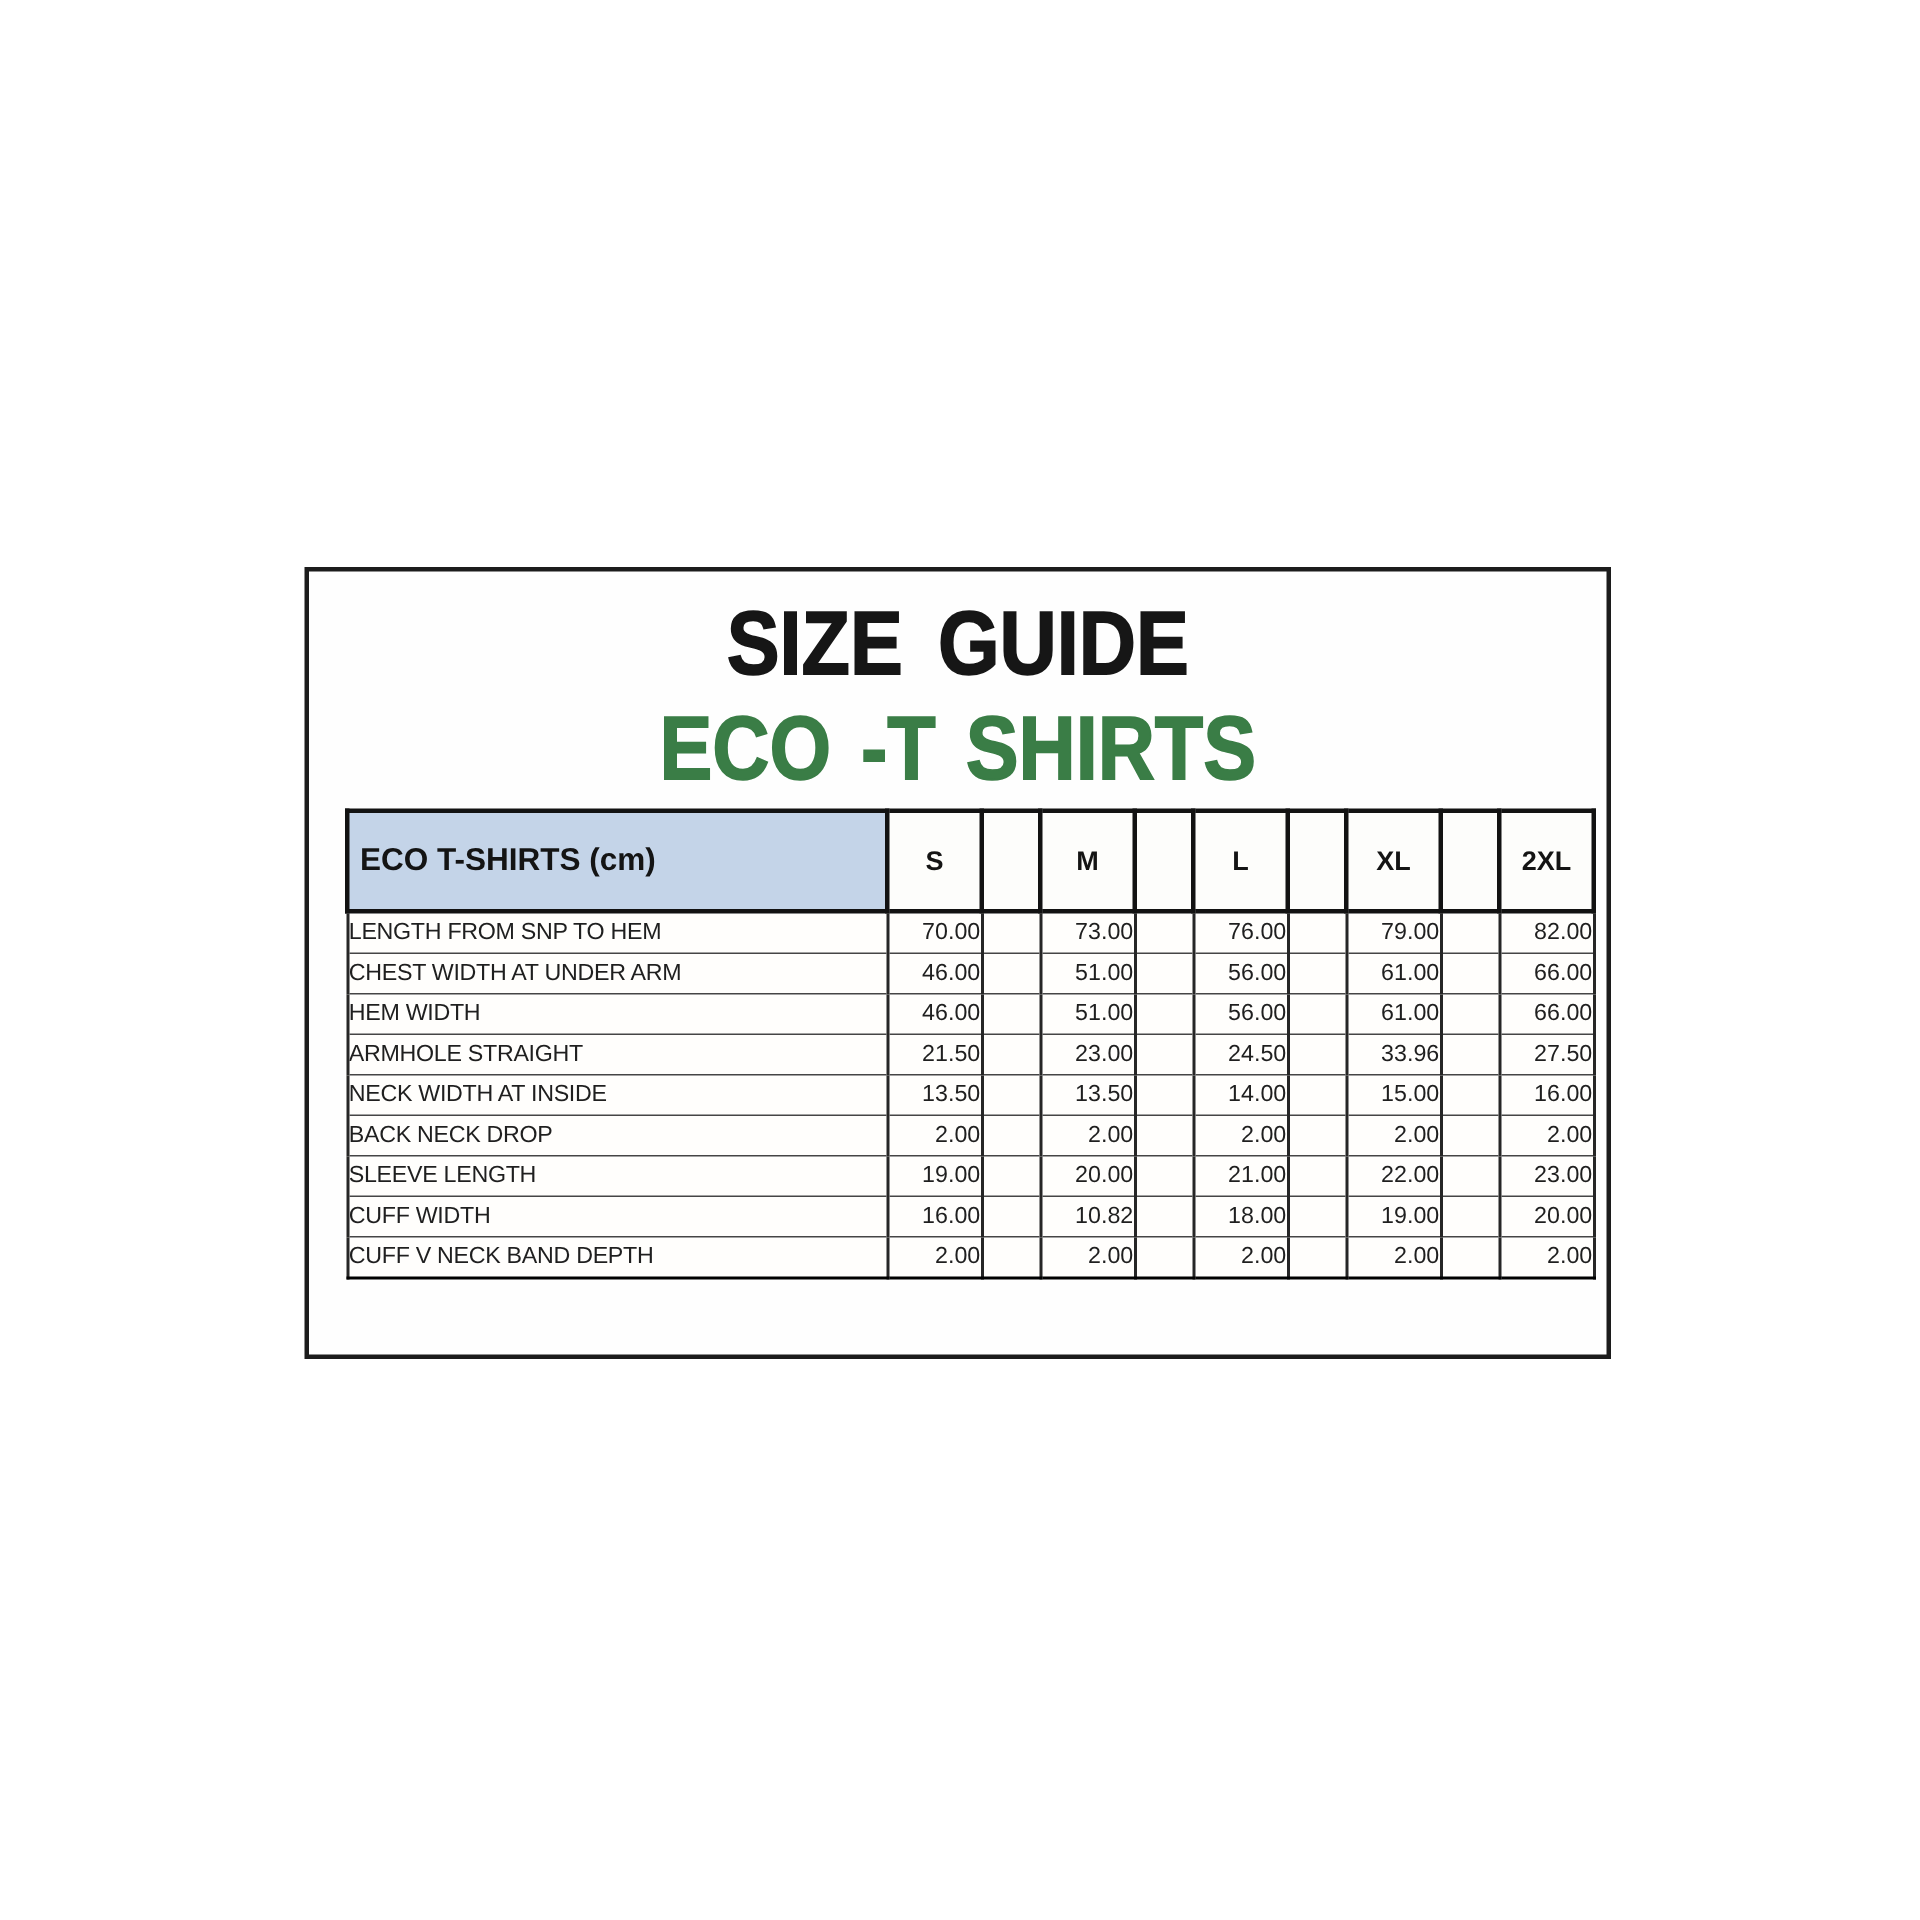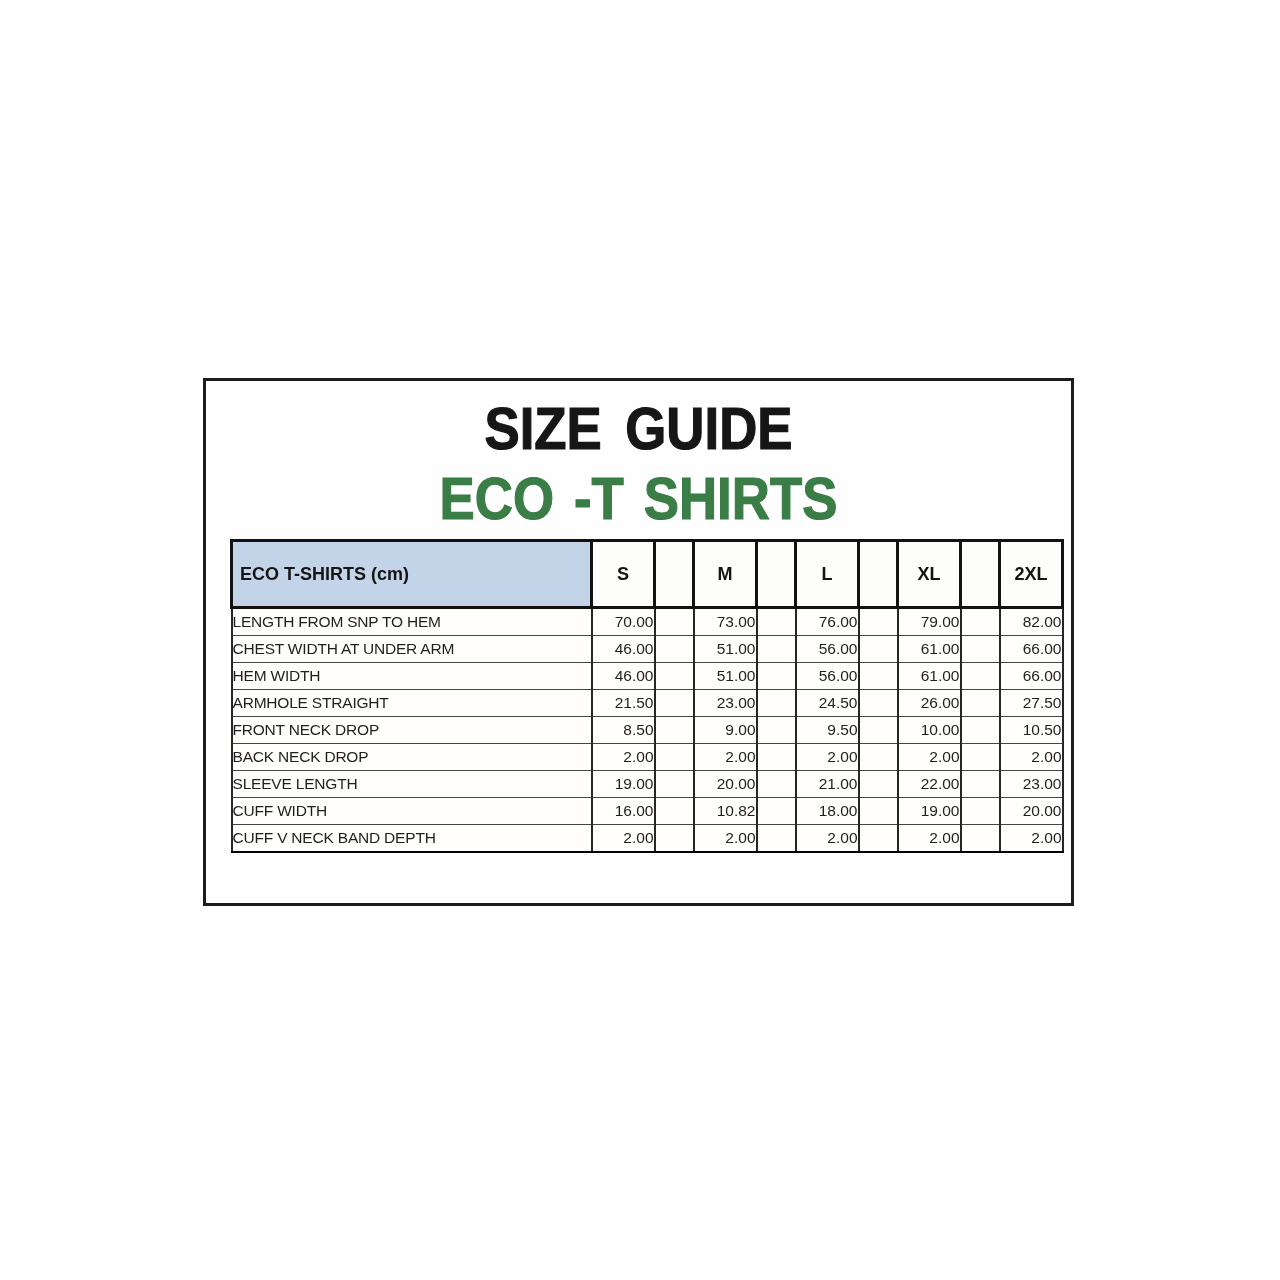--- a/index.html
+++ b/index.html
@@ -65,21 +65,21 @@
   table.size-table thead th {
     border: 3px solid #121212;
     height: 64px;
     padding: 0;
     vertical-align: middle;
     background: #fdfdfb;
   }
   th.label-head {
     text-align: left;
     padding-left: 7px !important;
-    font-size: 18px;
+    font-size: 21px;
     font-weight: bold;
     color: #141414;
   }
   th.size-head {
     text-align: center;
     font-size: 18px;
     font-weight: bold;
     color: #141414;
   }
   th.spacer-head {
@@ -187,35 +187,35 @@
             <td class="value">66.00</td>
           </tr>
           <tr>
             <td class="row-label">ARMHOLE STRAIGHT</td>
             <td class="value">21.50</td>
             <td class="spacer"></td>
             <td class="value">23.00</td>
             <td class="spacer"></td>
             <td class="value">24.50</td>
             <td class="spacer"></td>
-            <td class="value">26.00</td>
+            <td class="value">33.96</td>
             <td class="spacer"></td>
             <td class="value">27.50</td>
           </tr>
           <tr>
-            <td class="row-label">FRONT NECK DROP</td>
-            <td class="value">8.50</td>
-            <td class="spacer"></td>
-            <td class="value">9.00</td>
-            <td class="spacer"></td>
-            <td class="value">9.50</td>
-            <td class="spacer"></td>
-            <td class="value">10.00</td>
-            <td class="spacer"></td>
-            <td class="value">10.50</td>
+            <td class="row-label">NECK WIDTH AT INSIDE</td>
+            <td class="value">13.50</td>
+            <td class="spacer"></td>
+            <td class="value">13.50</td>
+            <td class="spacer"></td>
+            <td class="value">14.00</td>
+            <td class="spacer"></td>
+            <td class="value">15.00</td>
+            <td class="spacer"></td>
+            <td class="value">16.00</td>
           </tr>
           <tr>
             <td class="row-label">BACK NECK DROP</td>
             <td class="value">2.00</td>
             <td class="spacer"></td>
             <td class="value">2.00</td>
             <td class="spacer"></td>
             <td class="value">2.00</td>
             <td class="spacer"></td>
             <td class="value">2.00</td>

